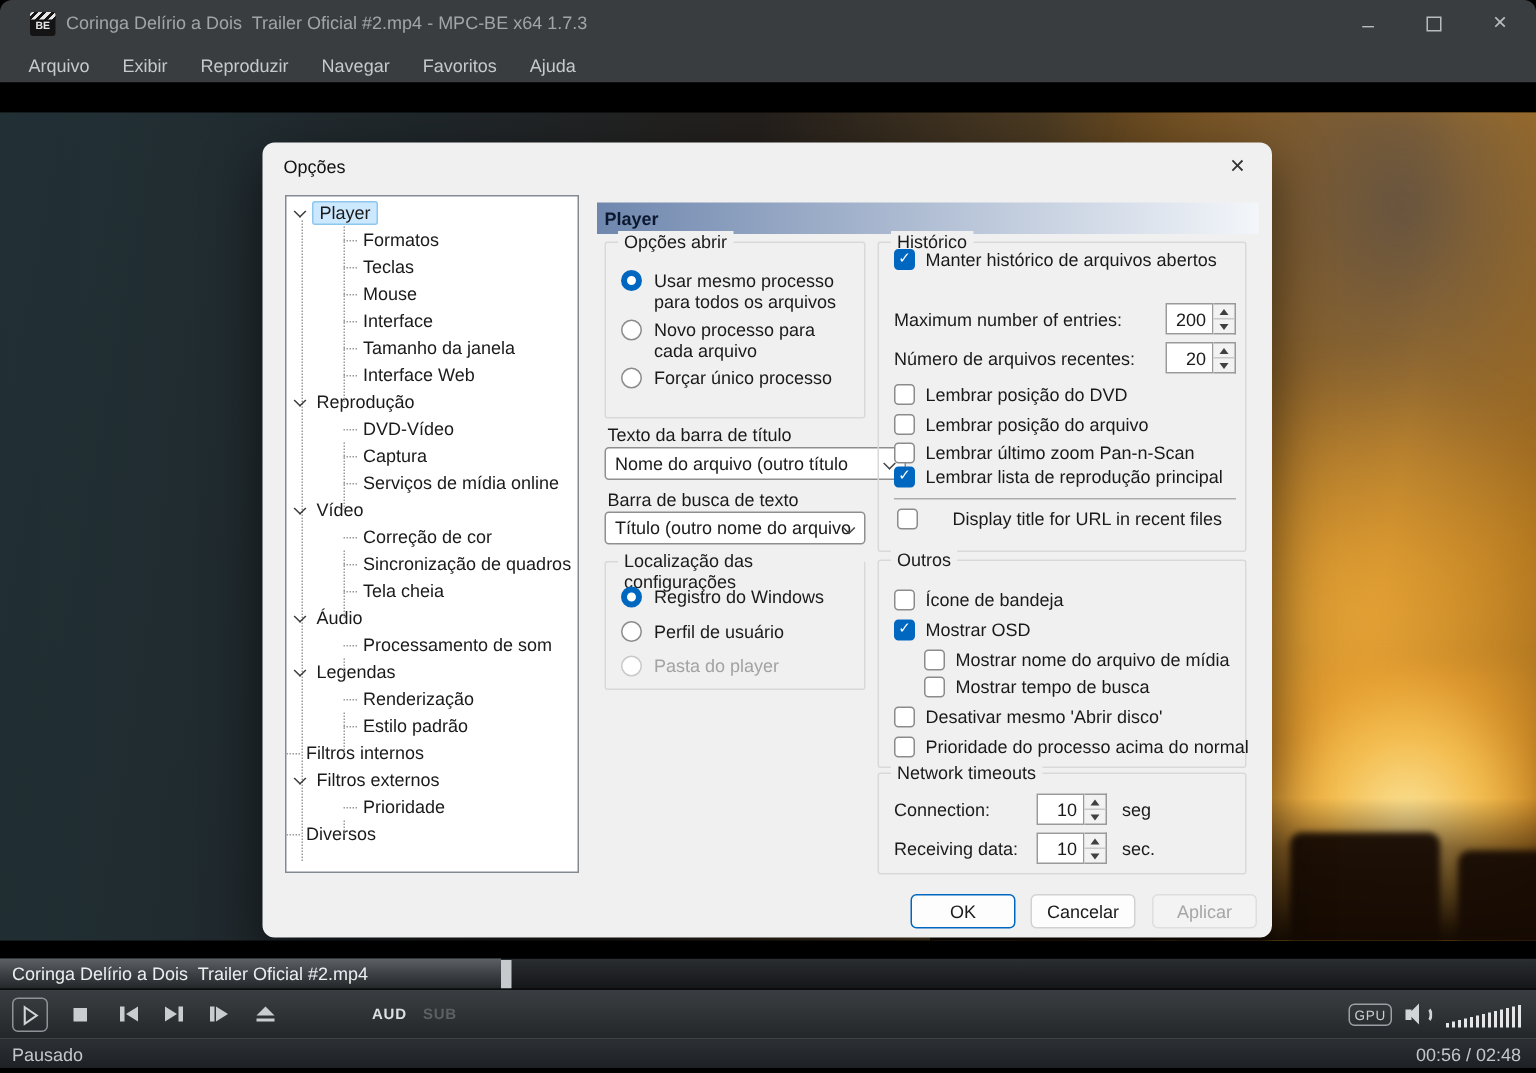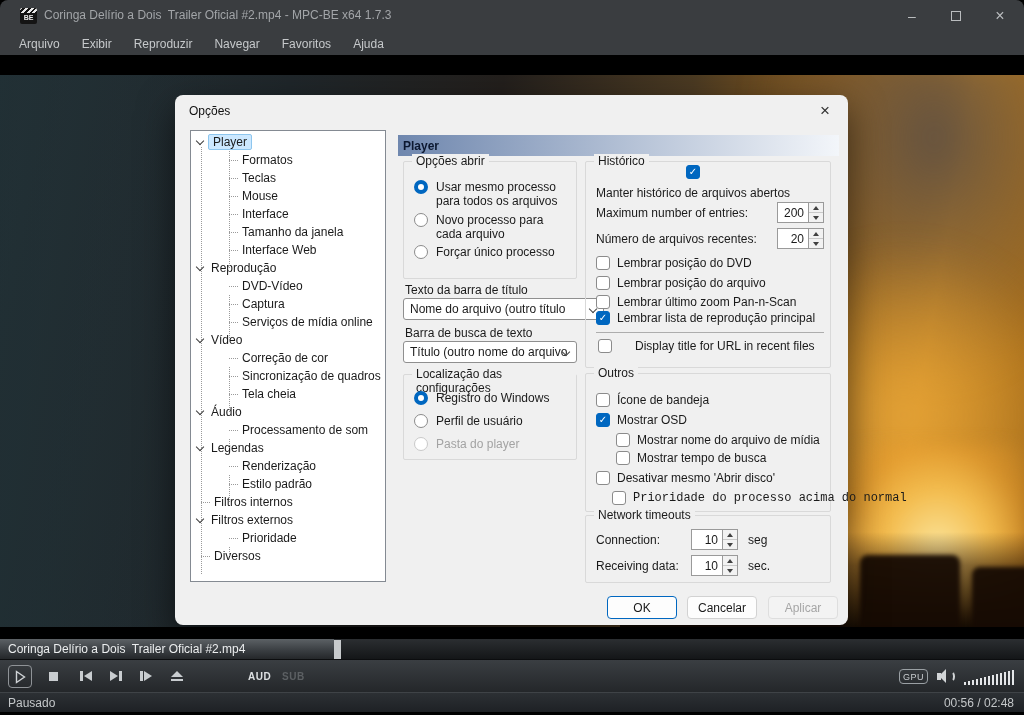--- a/index.html
+++ b/index.html
@@ -40,21 +40,21 @@
           box-shadow:0 14px 36px rgba(0,0,0,.55);color:#1a1a1a;}
   .dlg-title{position:absolute;left:14px;top:9px;font-size:12px;color:#111;}
   .dlg-close{position:absolute;right:12px;top:4px;width:22px;height:24px;font-size:17px;color:#333;
              display:flex;align-items:center;justify-content:center;}
   .tree{position:absolute;left:15px;top:35px;width:196px;height:452px;background:#fff;border:1px solid #848a92;
         padding-top:2px;font-size:12px;overflow:hidden;}
   .trow{height:18px;display:flex;align-items:center;white-space:nowrap;}
   .tchev{width:6px;height:6px;border-left:1px solid #3c3c3c;border-bottom:1px solid #3c3c3c;
          transform:rotate(-45deg);margin-left:6px;margin-top:-3px;flex:0 0 auto;}
   .trow .tlabel{margin-left:8px;}
-  .trow.c1{padding-left:38px;} .trow.c0l{padding-left:10px;}
+  .trow.c1{padding-left:38px;} .trow.c0l{}
   .stub{width:9px;height:0;border-top:1px dotted #9a9a9a;margin-right:4px;flex:0 0 auto;}
   .trow.c1 .tlabel,.trow.c0l .tlabel{margin-left:0;}
   .tlabel.sel{background:#cce8ff;border:1px solid #8ec6ee;border-radius:2px;padding:0 4px;margin-left:5px;}
   .guide{position:absolute;width:0;border-left:1px dotted #9a9a9a;}
   .phead{position:absolute;left:223px;top:40px;width:441px;height:21px;padding-left:5px;
          background:linear-gradient(to right,#6f87ae,#f3f6fa);display:flex;align-items:center;
          font-size:12px;font-weight:bold;color:#0c1830;}
   .group{position:absolute;border:1px solid #d9d9d9;border-radius:2px;}
   .glabel{position:absolute;top:-8px;left:8px;background:#f0f0f0;padding:0 4px;font-size:12px;}
   .flabel{position:absolute;font-size:12px;}
@@ -308,21 +308,21 @@
         <span>Perfil de usuário</span>
       </div>
       <div class="radio-row" style="left:10px;top:62px;">
         <span class="rad dis"></span>
         <span class="dis-lbl">Pasta do player</span>
       </div>
     </div>
 
     <div class="group" style="left:410px;top:66px;width:246px;height:207px;">
       <span class="glabel">Histórico</span>
-      <div class="chk" style="left:10px;top:3px;flex-direction:column;">
+      <div class="chk" style="left:10px;top:3px;">
         <span class="box on"></span>
         <span>Manter histórico de arquivos abertos</span>
       </div>
       <div class="srow" style="left:10px;top:40px;width:228px;justify-content:space-between;">
         <span>Maximum number of entries:</span>
         <span class="spin">
           <span class="sv">200</span>
           <span class="sb">
               <span class="su"></span>
               <span class="sd"></span>
@@ -377,21 +377,21 @@
         <span>Mostrar nome do arquivo de mídia</span>
       </div>
       <div class="chk" style="left:30px;top:76px;">
         <span class="box"></span>
         <span>Mostrar tempo de busca</span>
       </div>
       <div class="chk" style="left:10px;top:96px;">
         <span class="box"></span>
         <span>Desativar mesmo 'Abrir disco'</span>
       </div>
-      <div class="chk" style="left:26px;top:116px;font-family:Liberation Mono, monospace;">
+      <div class="chk" style="left:10px;top:116px;">
         <span class="box"></span>
         <span>Prioridade do processo acima do normal</span>
       </div>
     </div>
 
     <div class="group" style="left:410px;top:420px;width:246px;height:68px;">
       <span class="glabel">Network timeouts</span>
       <div class="srow" style="left:10px;top:13px;width:228px;">
         <span style="width:95px;">Connection:</span>
         <span class="spin">

